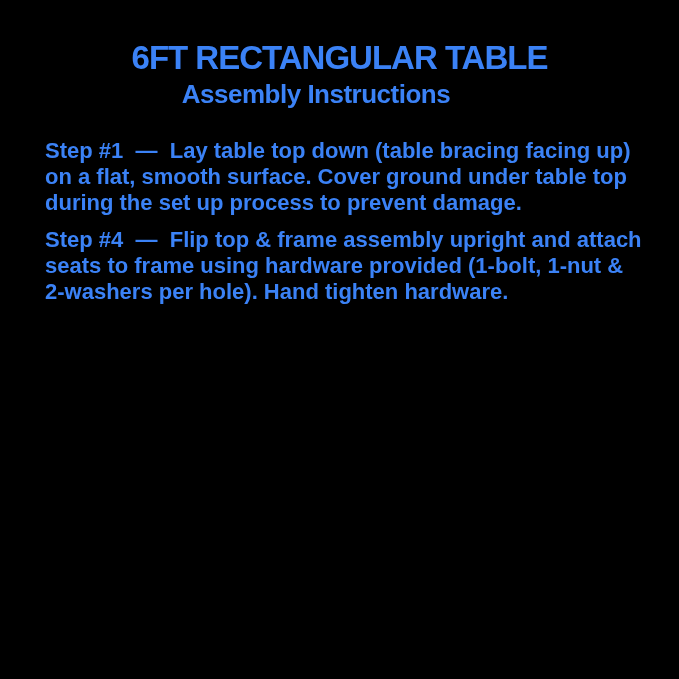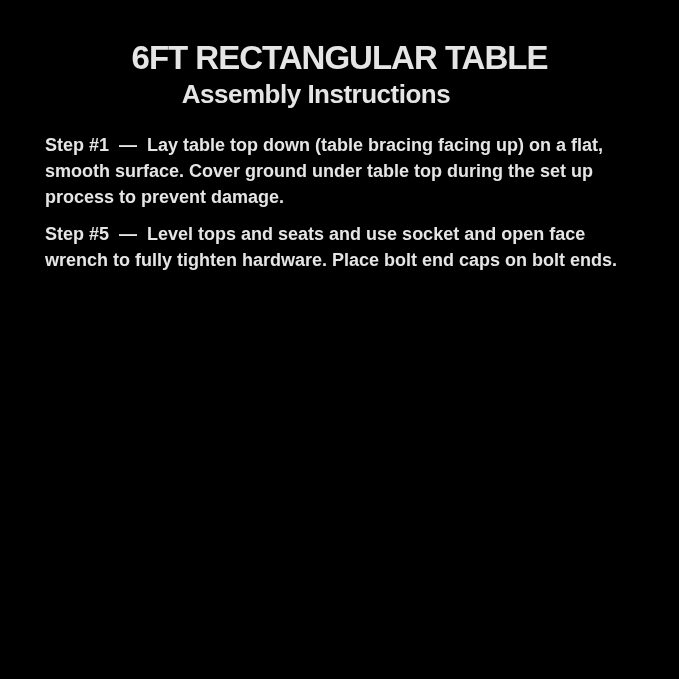--- a/index.html
+++ b/index.html
@@ -11,21 +11,21 @@
     height: 679px;
     background: #000000;
     overflow: hidden;
     position: relative;
     font-family: "Liberation Sans", "DejaVu Sans", sans-serif;
   }
   .poster {
     position: absolute;
     inset: 0;
     background: #000000;
-    color: #e5e5e5;
+    color: #3b82f6;
   }
   .title {
     position: absolute;
     top: 38px;
     left: 0;
     width: 679px;
     text-align: center;
     font-size: 33px;
     line-height: 40px;
     font-weight: 700;
@@ -44,35 +44,35 @@
     letter-spacing: -0.5px;
     white-space: nowrap;
   }
   .steps {
     position: absolute;
     top: 130px;
     left: 45px;
     width: 598px;
   }
   .steps p {
-    margin: 2px 0 11px 0;
-    font-size: 18px;
+    margin: 8px 0 11px 0;
+    font-size: 22px;
     line-height: 26px;
     font-weight: 700;
     letter-spacing: 0;
     white-space: pre-wrap;
   }
 </style>
 </head>
 <body>
 
 <div class="poster">
 
   <div class="title">6FT RECTANGULAR TABLE</div>
 
   <div class="subtitle">Assembly Instructions</div>
 
   <div class="steps">
     <p>Step #1  —  Lay table top down (table bracing facing up) on a flat, smooth surface. Cover ground under table top during the set up process to prevent damage.</p>
-    <p>Step #5  —  Level tops and seats and use socket and open face wrench to fully tighten hardware. Place bolt end caps on bolt ends.</p>
+    <p>Step #4  —  Flip top &amp; frame assembly upright and attach seats to frame using hardware provided (1-bolt, 1-nut &amp; 2-washers per hole). Hand tighten hardware.</p>
   </div>
 
 </div>
 
 </body></html>

